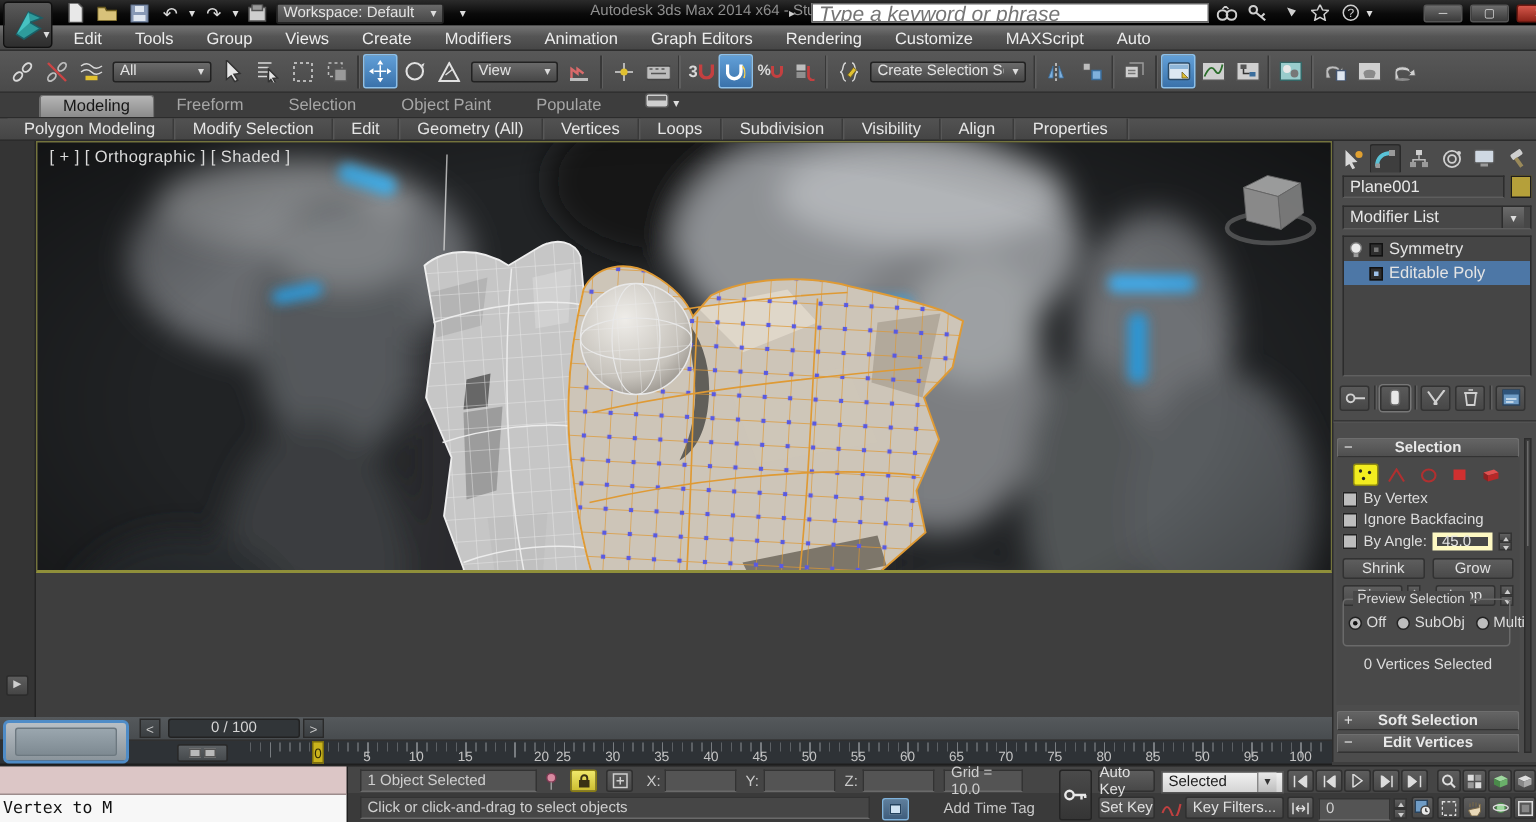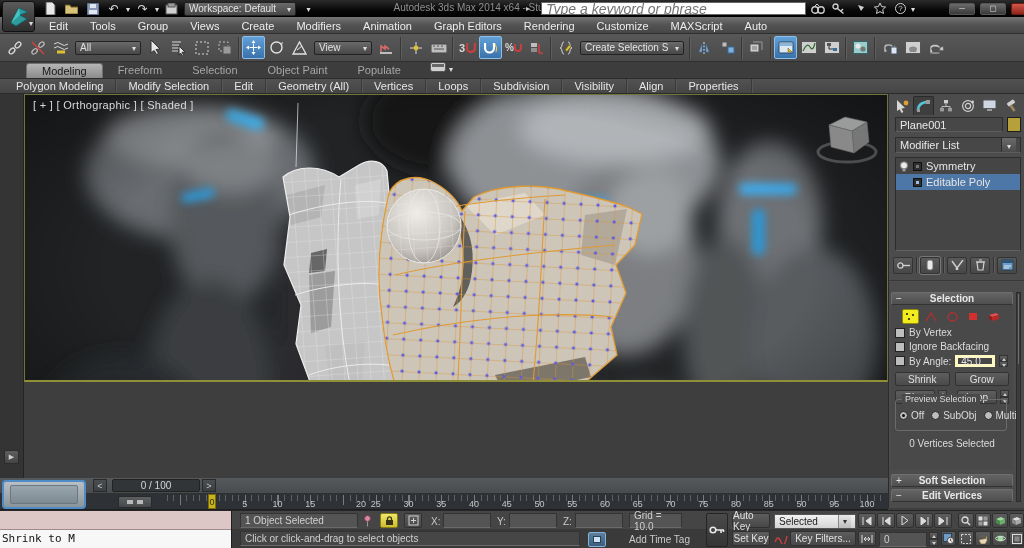--- a/index.html
+++ b/index.html
@@ -893,21 +893,21 @@
           <span class="tickl" style="left: 636.5px;">50</span>
           <span class="tickl" style="left: 669.25px;">95</span>
           <span class="tickl" style="left: 702px;">100</span>
         </div>
     </div>
   </div>
 
   <div class="abs" id="statusbar">
     <div id="listener">
       <div class="pink"></div>
-      <div class="white">Shrink to M</div>
+      <div class="white">Vertex to M</div>
     </div>
 
     <div class="sfield" style="left:240px;top:2px;width:118px">1 Object Selected</div>
     <span class="abs" style="left:363px;top:4px">
         <svg class="ic" width="9" height="12">
           <circle cx="4.5" cy="3.5" r="3" fill="#d88aa0" stroke="#7a3850"></circle>
           <path d="M4.5 6.5v5" stroke="#999"></path>
         </svg>
       </span>
     <span class="sbtn small" id="lockbtn" style="left:380px;top:2px">

